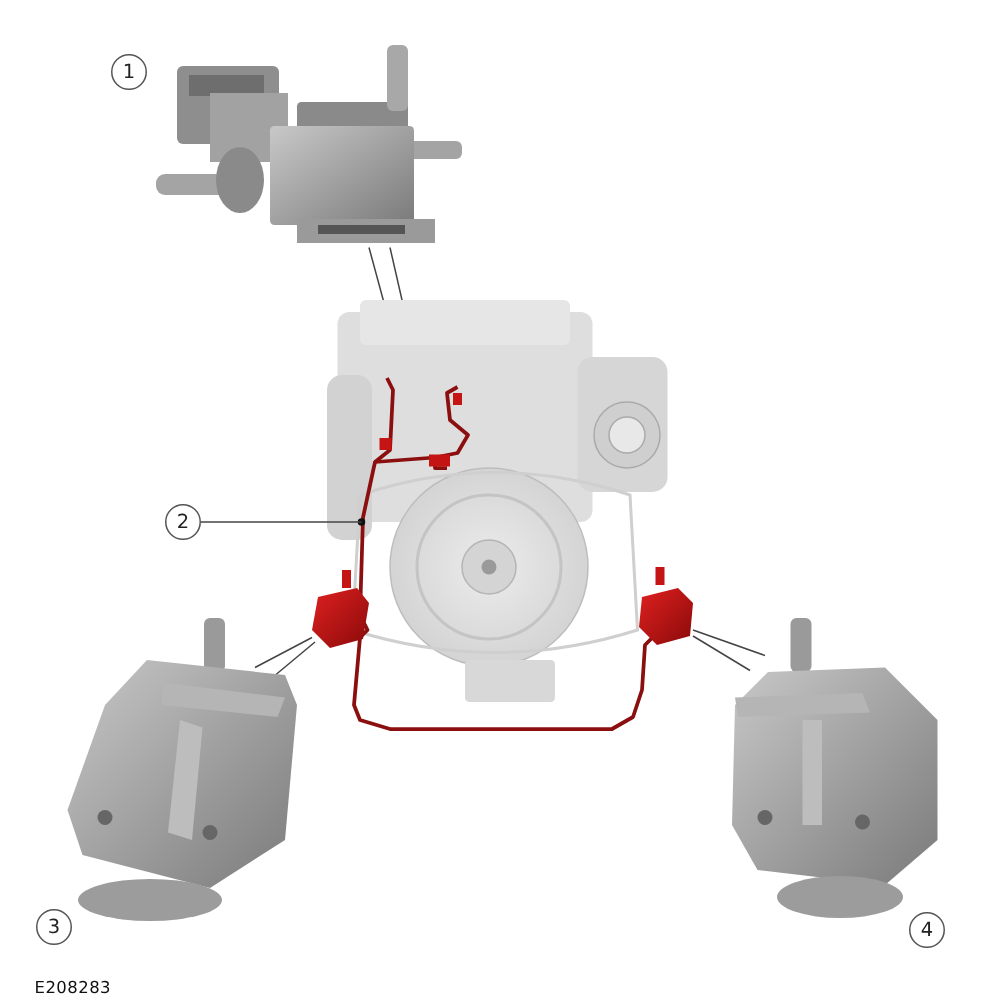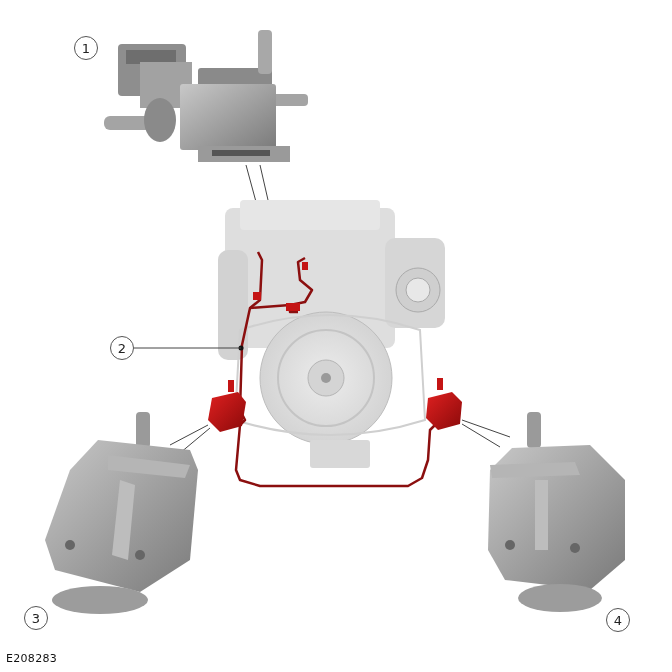--- a/index.html
+++ b/index.html
@@ -1,20 +1,20 @@
 <!DOCTYPE html>
 <html><head>
 <meta charset="utf-8">
 <style>
   html,body{margin:0;padding:0;background:#ffffff;}
   body{width:672px;height:672px;position:relative;overflow:hidden;font-family:"DejaVu Sans",sans-serif;}
   #canvas{position:absolute;left:0;top:0;width:672px;height:672px;}
   .callout{position:absolute;width:24px;height:24px;border:1px solid #555;border-radius:50%;background:#fff;
     display:flex;align-items:center;justify-content:center;font-size:13px;color:#222;box-sizing:border-box;}
-  #figure-id{position:absolute;left:6px;top:652px;font-size:11px;color:#111;letter-spacing:0.3px;}
+  #figure-id{position:absolute;left:23px;top:652px;font-size:11px;color:#111;letter-spacing:0.3px;}
 </style>
 </head>
 <body>
 
 <svg id="canvas" viewBox="0 0 672 672" xmlns="http://www.w3.org/2000/svg">
   <defs>
     <linearGradient id="g-gray" x1="0" y1="0" x2="1" y2="1">
       <stop offset="0" stop-color="#c8c8c8"></stop>
         <stop offset="1" stop-color="#7a7a7a"></stop>
     </linearGradient>

